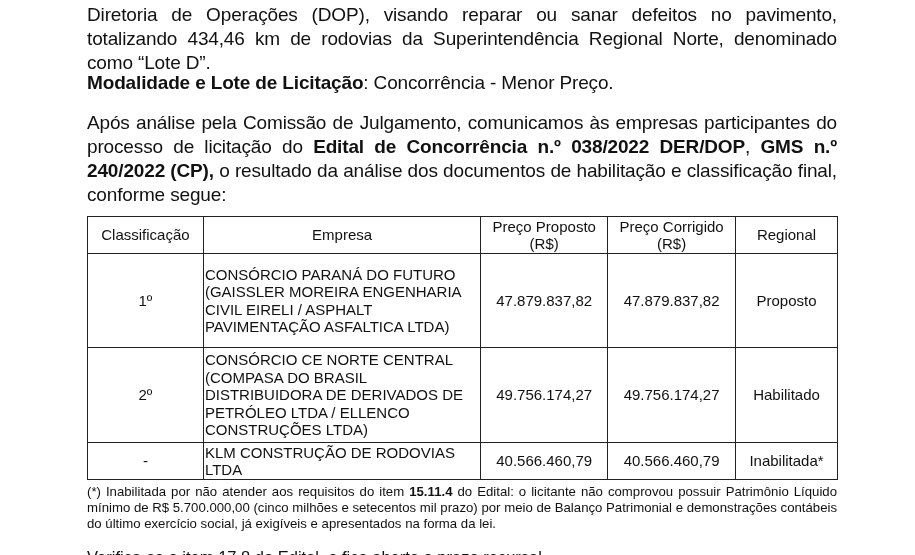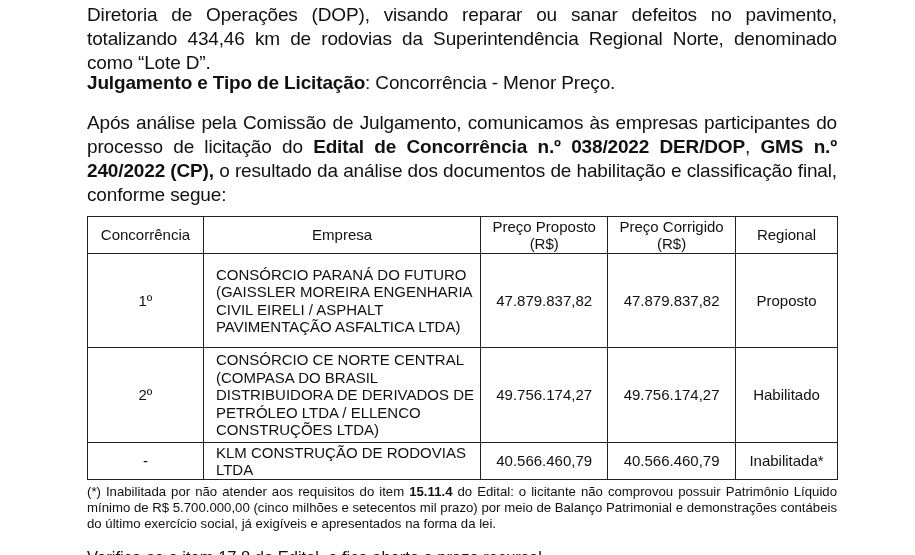--- a/index.html
+++ b/index.html
@@ -22,21 +22,21 @@
     position: absolute; left: 87px; top: 216px;
     border-collapse: collapse; width: 751px;
     font-size: 15px; font-family: "Liberation Sans", sans-serif;
     line-height: 17.5px;
   }
   table.result th, table.result td {
     border: 1.4px solid #222; padding: 0 4px; text-align: center; vertical-align: middle;
     font-weight: normal;
   }
   table.result th { height: 36px; }
-  table.result td.emp { text-align: left; padding-left: 12px; }
+  table.result td.emp { text-align: left; padding-left: 1px; }
   table.result tr.r1 td { height: 93px; }
   table.result tr.r2 td { height: 94px; margin-top: 44px; }
   table.result tr.r3 td { height: 36px; }
   .bold { font-weight: bold; }
   .foot {
     position: absolute; left: 87px; top: 484px; width: 750px;
     font-size: 13.2px; line-height: 16px; text-align: justify;
     font-family: "Liberation Sans", sans-serif;
   }
   .cutline {
@@ -45,38 +45,38 @@
   }
 </style>
 </head>
 <body>
 
 <div class="para" id="p1">
   <span>Diretoria de Operações (DOP), visando reparar ou sanar defeitos no pavimento, totalizando 434,46 km de rodovias da Superintendência Regional Norte, denominado como “Lote D”.</span>
 </div>
 
 <div class="para" id="p2">
-  <b>Julgamento e Tipo de Licitação</b><span>: Concorrência - Menor Preço.</span>
+  <b>Modalidade e Lote de Licitação</b><span>: Concorrência - Menor Preço.</span>
 </div>
 
 <div class="para" id="p3">
   <span>Após análise pela Comissão de Julgamento, comunicamos às empresas participantes do processo de licitação do </span><b>Edital de Concorrência n.º 038/2022 DER/DOP</b><span>, </span><b>GMS n.º 240/2022 (CP),</b><span> o resultado da análise dos documentos de habilitação e classificação final, conforme segue:</span>
 </div>
 
 <table class="result">
   <colgroup>
     <col style="width:116px">
       <col style="width:278px">
       <col style="width:127px">
       <col style="width:128px">
       <col style="width:102px">
   </colgroup>
   <thead>
     <tr>
-      <th>Concorrência</th>
+      <th>Classificação</th>
       <th>Empresa</th>
       <th>Preço Proposto (R$)</th>
       <th>Preço Corrigido (R$)</th>
       <th>Regional</th>
     </tr>
   </thead>
   <tbody>
     <tr class="r1">
       <td>1º</td>
       <td class="emp">CONSÓRCIO PARANÁ DO FUTURO (GAISSLER MOREIRA ENGENHARIA CIVIL EIRELI / ASPHALT PAVIMENTAÇÃO ASFALTICA LTDA)</td>

